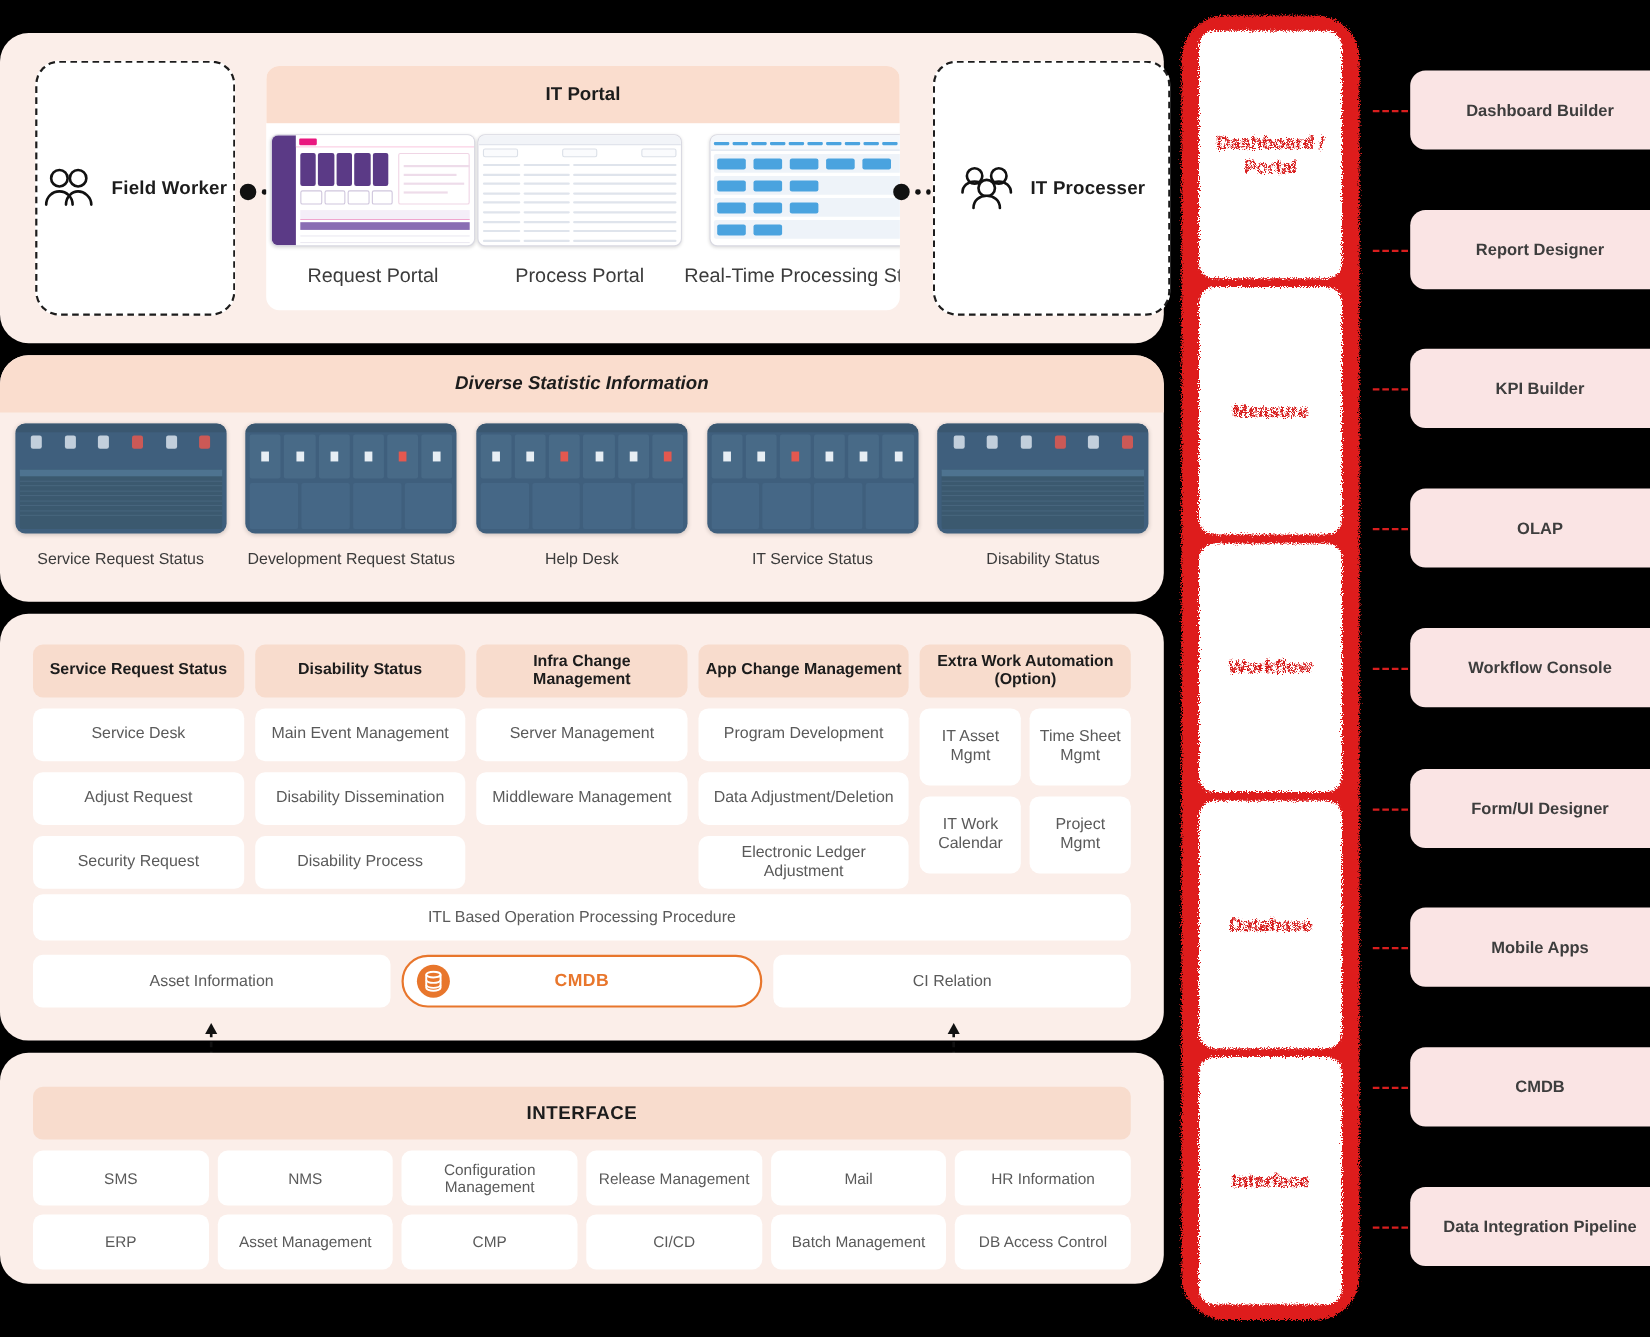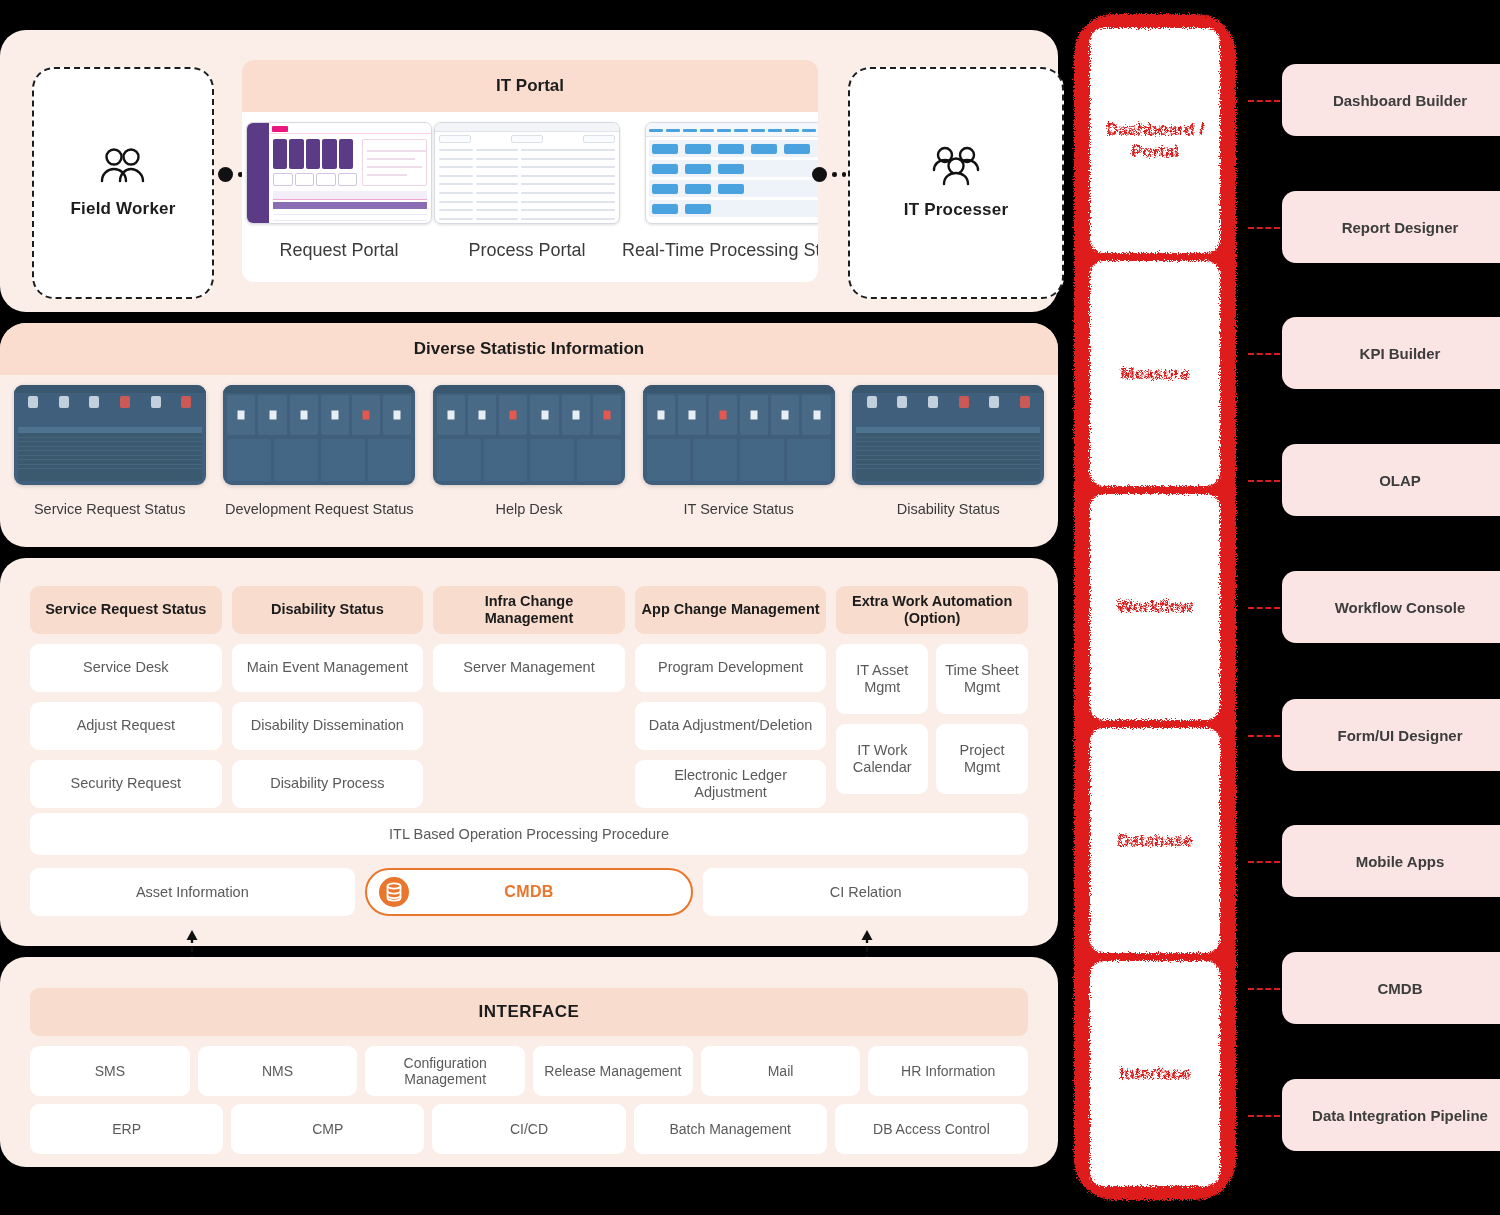--- a/index.html
+++ b/index.html
@@ -20,24 +20,23 @@
   #panel-stats    { top: 323px; height: 224px; }
   #panel-services { top: 558px; height: 388px; }
   #panel-interface{ top: 957px; height: 210px; }
 
   
   .actor {
     position: absolute;
     border: 2.5px dashed #1c1c1c;
     border-radius: 22px;
     background: #ffffff;
-    display: flex; flex-direction: column;
+    display: flex; 
     align-items: center; justify-content: center;
     gap: 14px;
-    margin-top: 12px;
   }
   #actor-field  { left: 32px;  top: 55px; width: 182px; height: 232px; }
   #actor-it     { left: 848px; top: 55px; width: 216px; height: 232px; }
   .actor-label { font-size: 17px; font-weight: bold; color: #1c1c1c; letter-spacing: .2px; }
   .people-icon svg { display: block; }
 
   
   .conn { position: absolute; display: flex; align-items: center; gap: 5px; }
   .conn .dot-big { width: 15px; height: 15px; border-radius: 50%; background: #111; }
   .conn .dot-sm  { width: 4.5px; height: 4.5px; border-radius: 50%; background: #111; }
@@ -95,21 +94,21 @@
   .rt-leg { position:absolute; left:3px; top:3px; right:3px; height:8px; display:flex; gap:3px;}
   .rt-leg i{ width:14px; height:3px; background:#4aa3df; border-radius:1px; align-self:center;}
   .rt-grp { position:absolute; left:3px; right:3px; height:17px; background:#eef3f9; border-radius:2px; }
   .rt-grp b{ position:absolute; top:3.5px; width:26px; height:10px; background:#4aa3df; border-radius:2px; display:block;}
 
   
   #stats-head {
     position: absolute; left: 0; top: 323px; width: 1058px; height: 52px;
     background: #FADDCE; border-radius: 26px 26px 0 0;
     display: flex; align-items: center; justify-content: center;
-    font-size: 17px; font-weight: bold; color: #1c1c1c;
+    font-size: 17px; font-weight: bold; color: #1c1c1c; font-style: italic;
   }
   #stats-row { position: absolute; left: 0; top: 385px; width: 1058px;
                display: flex; justify-content: space-evenly; }
   .stat-item { display: flex; flex-direction: column; align-items: center; width: 200px;}
   .stat-thumb {
     width: 192px; height: 100px; border-radius: 9px; overflow: hidden;
     background: #3f5f7d; position: relative;
     box-shadow: 0 1px 4px rgba(0,0,0,.18);
   }
   .stat-cap { margin-top: 16px; font-size: 14.5px; color: #3b3b3b; white-space: nowrap; }
@@ -584,20 +583,21 @@
     <div class="svc-col">
       <div class="svc-head">Disability Status</div>
       <div class="svc-cell">Main Event Management</div>
       <div class="svc-cell">Disability Dissemination</div>
       <div class="svc-cell">Disability Process</div>
     </div>
 
     <div class="svc-col">
       <div class="svc-head">Infra Change Management</div>
       <div class="svc-cell">Server Management</div>
+      <div class="svc-cell">Middleware Management</div>
     </div>
 
     <div class="svc-col">
       <div class="svc-head">App Change Management</div>
       <div class="svc-cell">Program Development</div>
       <div class="svc-cell">Data Adjustment/Deletion</div>
       <div class="svc-cell">Electronic Ledger Adjustment</div>
     </div>
 
     <div class="svc-col">
@@ -653,20 +653,21 @@
     <div class="iface-row">
       <div class="iface-cell">SMS</div>
       <div class="iface-cell">NMS</div>
       <div class="iface-cell">Configuration Management</div>
       <div class="iface-cell">Release Management</div>
       <div class="iface-cell">Mail</div>
       <div class="iface-cell">HR Information</div>
     </div>
     <div class="iface-row">
       <div class="iface-cell">ERP</div>
+      <div class="iface-cell">Asset Management</div>
       <div class="iface-cell">CMP</div>
       <div class="iface-cell">CI/CD</div>
       <div class="iface-cell">Batch Management</div>
       <div class="iface-cell">DB Access Control</div>
     </div>
   </div>
 
   <div id="red-col">
     <div class="red-cell">Dashboard / Portal</div>
     <div class="red-cell">Measure</div>

